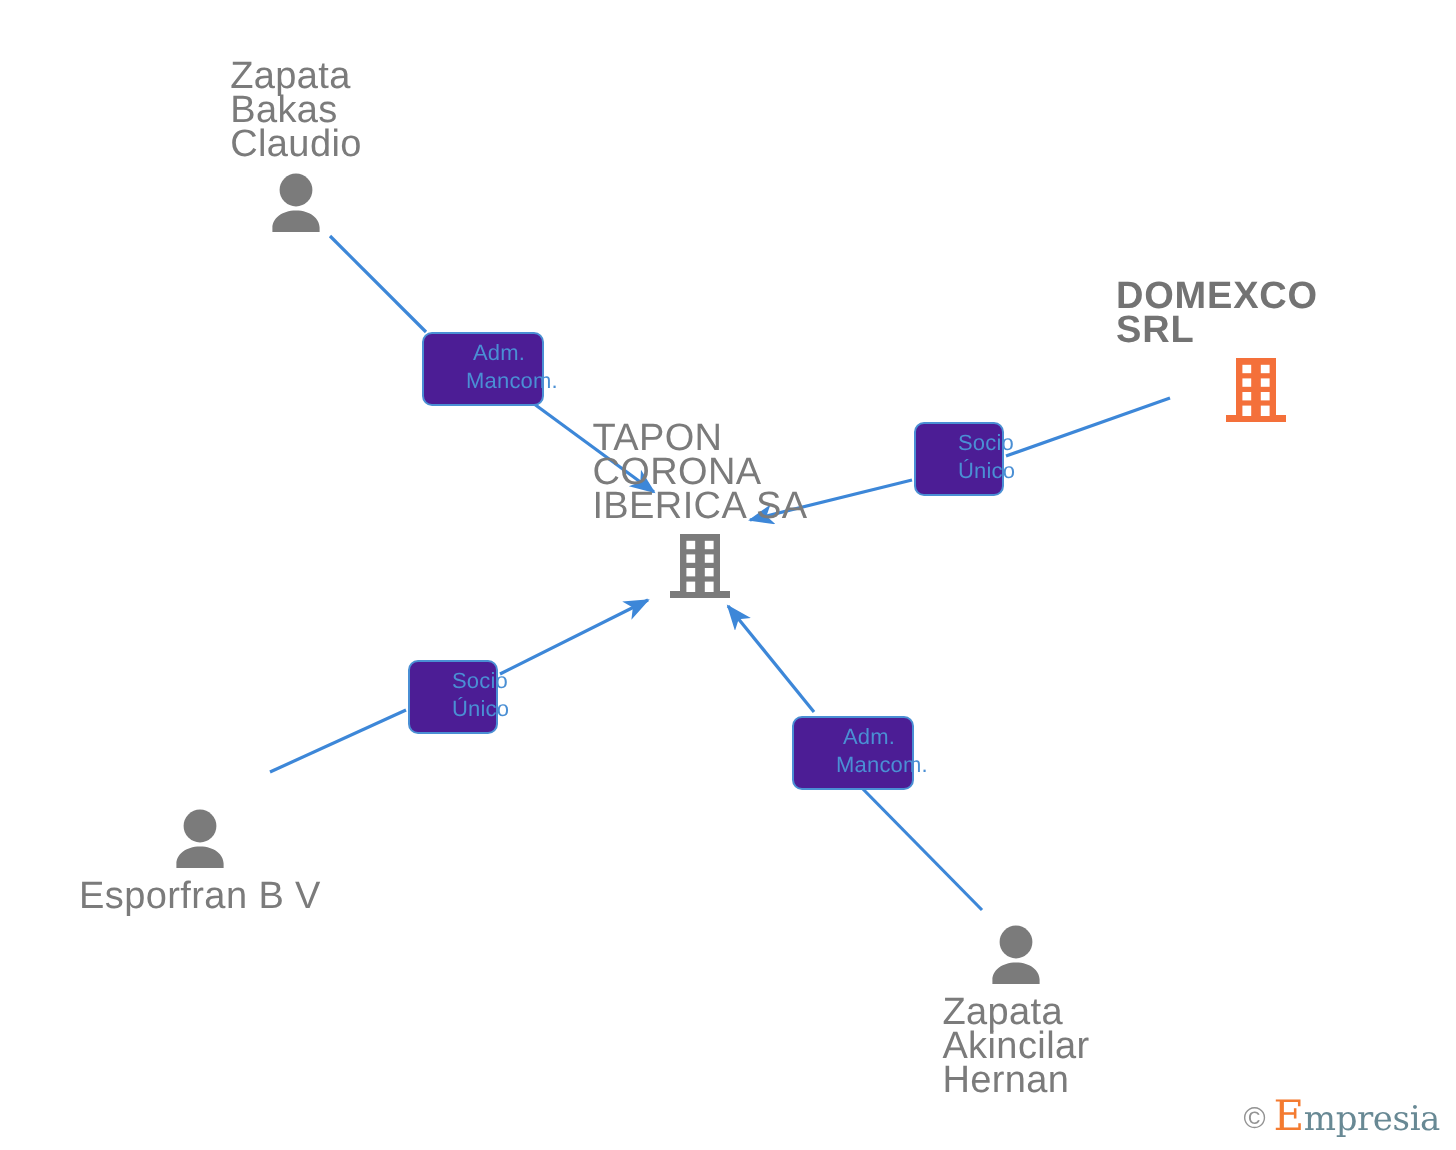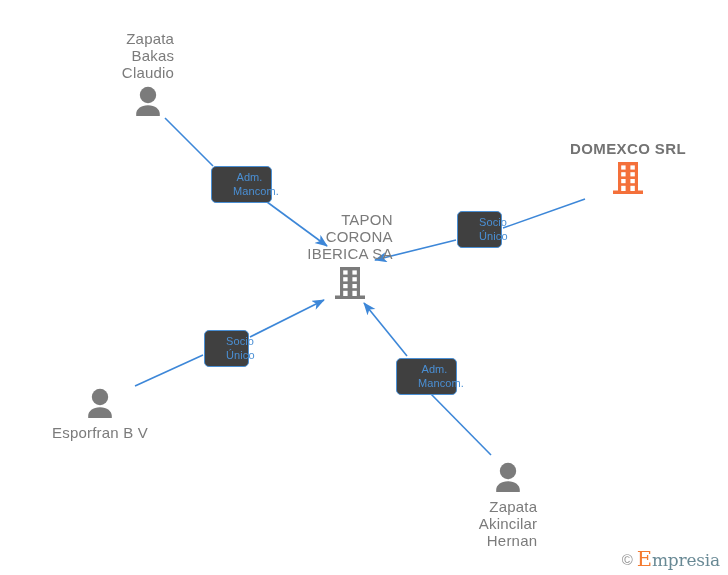--- a/index.html
+++ b/index.html
@@ -30,23 +30,23 @@
     position: absolute;
     display: flex;
     flex-direction: column;
     align-items: center;
     width: 140px;
     margin-left: -70px;
     z-index: 3;
   }
   .node .node-label {
     color: #7b7b7b;
-    font-size: 15px;
+    font-size: 19px;
     line-height: 17px;
-    text-align: right;
+    text-align: left;
     white-space: pre-line;
     letter-spacing: .2px;
   }
   .node.label-bold .node-label {
     font-weight: bold;
     color: #737373;
     letter-spacing: .4px;
   }
   .node .node-icon {
     display: block;
@@ -54,21 +54,21 @@
   }
   .node.label-above .node-label { margin-bottom: 5px; }
   .node.label-below .node-label { margin-top: 6px; }
 
   
   .edge-label {
     position: absolute;
     box-sizing: border-box;
     border: 1px solid #4a8fd4;
     border-radius: 5px;
-    background: #404040;
+    background: #4c1d95;
     color: #4a8fd4;
     font-size: 11px;
     line-height: 14px;
     text-align: center;
     padding: 3px 5px 4px 21px;
     white-space: pre-line;
     z-index: 4;
     letter-spacing: .1px;
   }
 
@@ -180,21 +180,21 @@
         <rect x="8.2" y="10.2" width="4.4" height="4.2" fill="#ffffff"></rect>
         <rect x="17.4" y="10.2" width="4.4" height="4.2" fill="#ffffff"></rect>
         <rect x="8.2" y="17" width="4.4" height="4.2" fill="#ffffff"></rect>
         <rect x="17.4" y="17" width="4.4" height="4.2" fill="#ffffff"></rect>
         <rect x="8.2" y="23.8" width="4.4" height="5.2" fill="#ffffff"></rect>
         <rect x="17.4" y="23.8" width="4.4" height="5.2" fill="#ffffff"></rect>
       </svg>
     </span>
   </div>
 
-  <div class="node label-below" style="left:100px; top:388px;">
+  <div class="node label-below" style="left:100px; top:404px;">
     <span class="node-icon">
       <svg width="34" height="30" viewBox="0 0 34 30" xmlns="http://www.w3.org/2000/svg">
         <circle cx="17" cy="9" r="8.2" fill="#7b7b7b"></circle>
         <path d="M17 19.2c-7.2 0-11.8 4.1-11.8 8.6V30h23.6v-2.2c0-4.5-4.6-8.6-11.8-8.6z" fill="#7b7b7b"></path>
       </svg>
     </span>
     <div class="node-label">Esporfran B V</div>
   </div>
 
   <div class="node label-below" style="left:508px; top:462px;">

